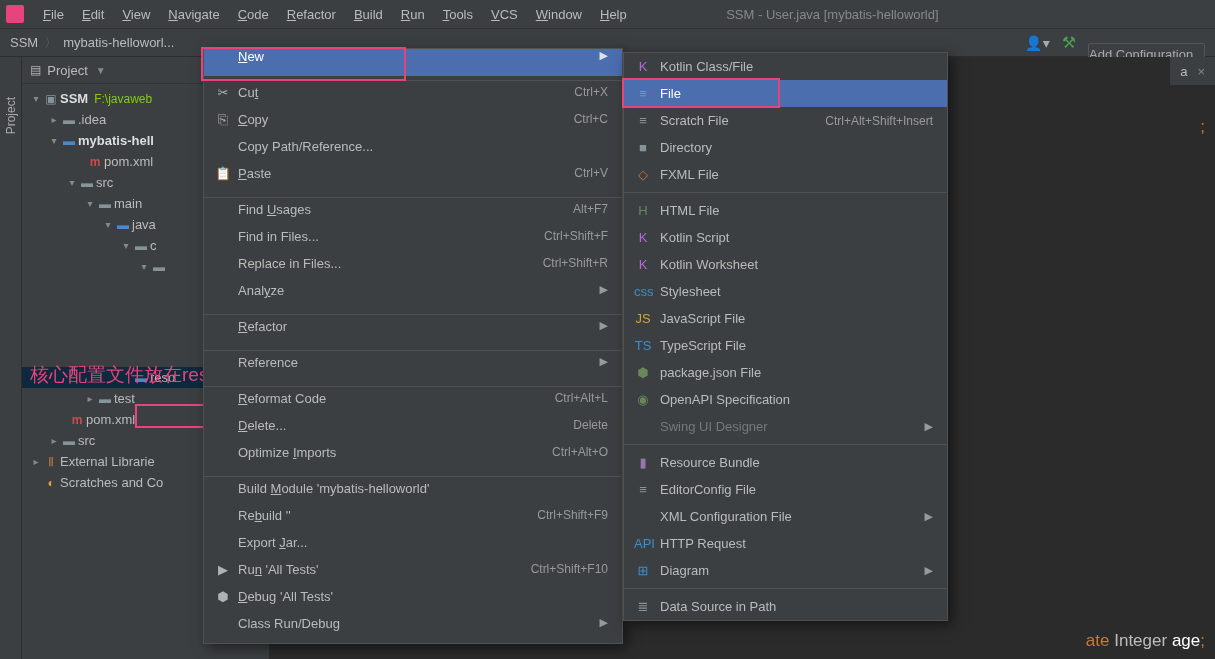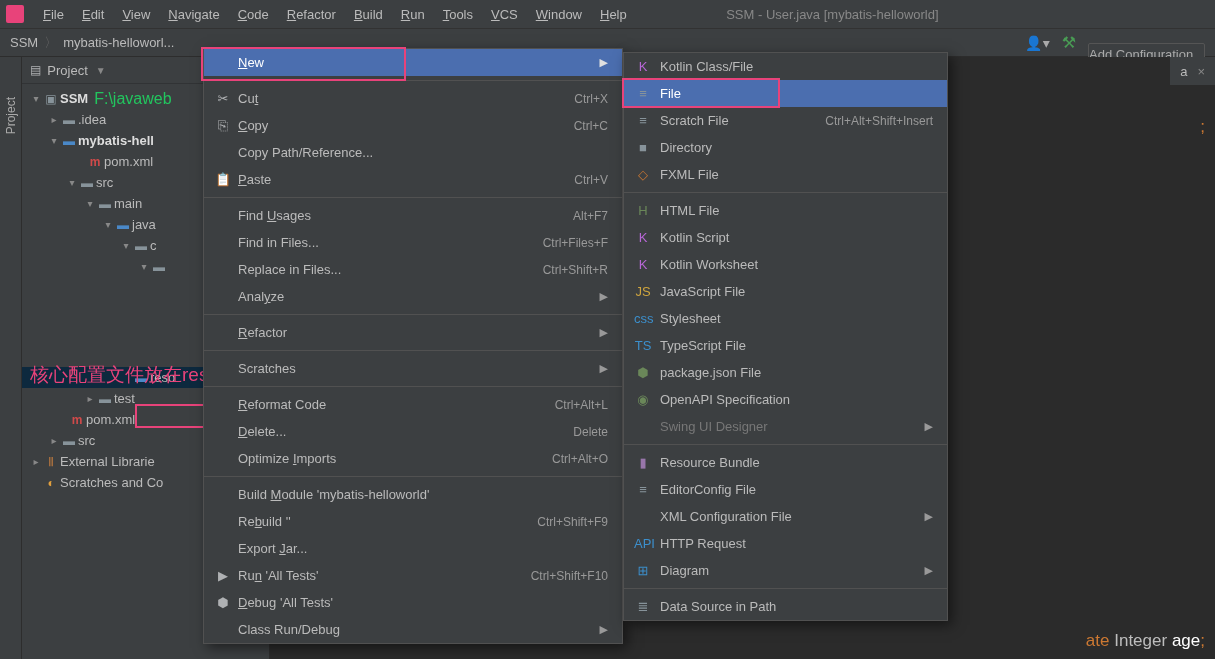--- a/index.html
+++ b/index.html
@@ -23,35 +23,35 @@
 .project-hdr { height:27px; display:flex; align-items:center; padding:0 8px; gap:6px; background:#3c3f41; border-bottom:1px solid #313335;}
 .project-hdr .ficon { color:#AFB1B3; font-size:12px;}
 .project-hdr .dd { color:#888; font-size:10px; margin-left:2px;}
 .tree { padding:4px 0; color:#bbbbbb; font-size:13px; }
 .tree .row { display:flex; align-items:center; height:21px; cursor:pointer; white-space:nowrap; }
 .tree .arw { width:12px; display:inline-flex; justify-content:center; color:#888; font-size:10px;}
 .tree .ic { width:18px; display:inline-flex; justify-content:center; font-size:12px; }
 .fold { color:#87939A;}
 .foldblue { color:#4a88c7;}
 .mfile { color:#d04a4a; font-weight:bold; font-size:11px;}
-.tree .path { color:#22c55e; margin-left:6px; font-size:16px;}
+.tree .path { color:#84cc16; margin-left:6px; font-size:12px;}
 .tree .row.sel { background:#0d293e; }
 .editor { flex:1; background:#2b2b2b; position:relative; }
 .tabs { position:absolute; right:0; top:0; height:28px; background:#3c3f41; display:flex; align-items:center; padding:0 10px; }
 .tabs .tab { display:flex; align-items:center; gap:6px; color:#bbb;}
 .tabs .x { color:#888; margin-left:4px;}
 .code { position:absolute; right:10px; top:60px; font-family:Consolas,monospace; font-size:17px; text-align:left;}
 .code .semi { color:#CC7832;}
 .code .typ { color:#CC7832;}
 .code .cls { color:#bdbdbd;}
 .code .id { color:#ffffff;}
 .code-line { margin-bottom:4px;}
 .annotation { position:absolute; left:30px; top:362px; color:#e8437a; font-size:19px; font-weight:500; z-index:5;}
 .ctxmenu { position:absolute; left:203px; top:48px; width:420px; background:#3c3f41; border:1px solid #515151; box-shadow:4px 4px 12px rgba(0,0,0,.5); z-index:10;}
-.ctxmenu .mi { display:flex; align-items:center; height:27px; padding:0 14px 0 34px; color:#bbbbbb; cursor:pointer; position:relative;}
+.ctxmenu .mi { display:flex; align-items:flex-start; height:27px; padding:0 14px 0 34px; color:#bbbbbb; cursor:pointer; position:relative;}
 .ctxmenu .mi .ic2 { position:absolute; left:10px; width:18px; text-align:center; color:#AFB1B3; font-size:13px;}
 .ctxmenu .mi .sc { margin-left:auto; color:#999; font-size:12px;}
 .ctxmenu .mi .sub { margin-left:auto; color:#999; font-size:11px;}
 .ctxmenu .mi u { text-decoration:underline;}
 .ctxmenu .sep2 { height:1px; background:#515151; margin:4px 0;}
 .ctxmenu .mi.hl { background:#4b6eaf; color:#fff;}
 .ctxmenu .mi.hl .sc, .ctxmenu .mi.hl .sub { color:#e0e0e0;}
 .hlbox-new { position:absolute; border:2px solid #e8437a; pointer-events:none; z-index:20;}
 .submenu { position:absolute; left:623px; top:52px; width:325px; background:#3c3f41; border:1px solid #515151; box-shadow:4px 4px 12px rgba(0,0,0,.5); z-index:15;}
 .submenu .mi { display:flex; align-items:center; height:27px; padding:0 14px 0 36px; color:#bbbbbb; cursor:pointer; position:relative;}
@@ -242,38 +242,38 @@
       <span><u>P</u>aste</span>
       <span class="sc">Ctrl+V</span>
     </div>
     <div class="sep2"></div>
     <div class="mi">
       <span>Find <u>U</u>sages</span>
       <span class="sc">Alt+F7</span>
     </div>
     <div class="mi">
       <span>Find in Files...</span>
-      <span class="sc">Ctrl+Files+F</span>
+      <span class="sc">Ctrl+Shift+F</span>
     </div>
     <div class="mi">
       <span>Replace in Files...</span>
       <span class="sc">Ctrl+Shift+R</span>
     </div>
     <div class="mi">
       <span>Anal<u>y</u>ze</span>
       <span class="sub">▶</span>
     </div>
     <div class="sep2"></div>
     <div class="mi">
       <span><u>R</u>efactor</span>
       <span class="sub">▶</span>
     </div>
     <div class="sep2"></div>
     <div class="mi">
-      <span>Scratches</span>
+      <span>Reference</span>
       <span class="sub">▶</span>
     </div>
     <div class="sep2"></div>
     <div class="mi">
       <span><u>R</u>eformat Code</span>
       <span class="sc">Ctrl+Alt+L</span>
     </div>
     <div class="mi">
       <span><u>D</u>elete...</span>
       <span class="sc">Delete</span>
@@ -338,28 +338,28 @@
     </div>
     <div class="mi">
       <span class="ic2 ic-k">K</span>
       <span>Kotlin Script</span>
     </div>
     <div class="mi">
       <span class="ic2 ic-k">K</span>
       <span>Kotlin Worksheet</span>
     </div>
     <div class="mi">
+      <span class="ic2 ic-c">css</span>
+      <span>Stylesheet</span>
+    </div>
+    <div class="mi">
       <span class="ic2 ic-js">JS</span>
       <span>JavaScript File</span>
     </div>
     <div class="mi">
-      <span class="ic2 ic-c">css</span>
-      <span>Stylesheet</span>
-    </div>
-    <div class="mi">
       <span class="ic2 ic-ts">TS</span>
       <span>TypeScript File</span>
     </div>
     <div class="mi">
       <span class="ic2 ic-j">⬢</span>
       <span>package.json File</span>
     </div>
     <div class="mi">
       <span class="ic2 ic-o">◉</span>
       <span>OpenAPI Specification</span>

